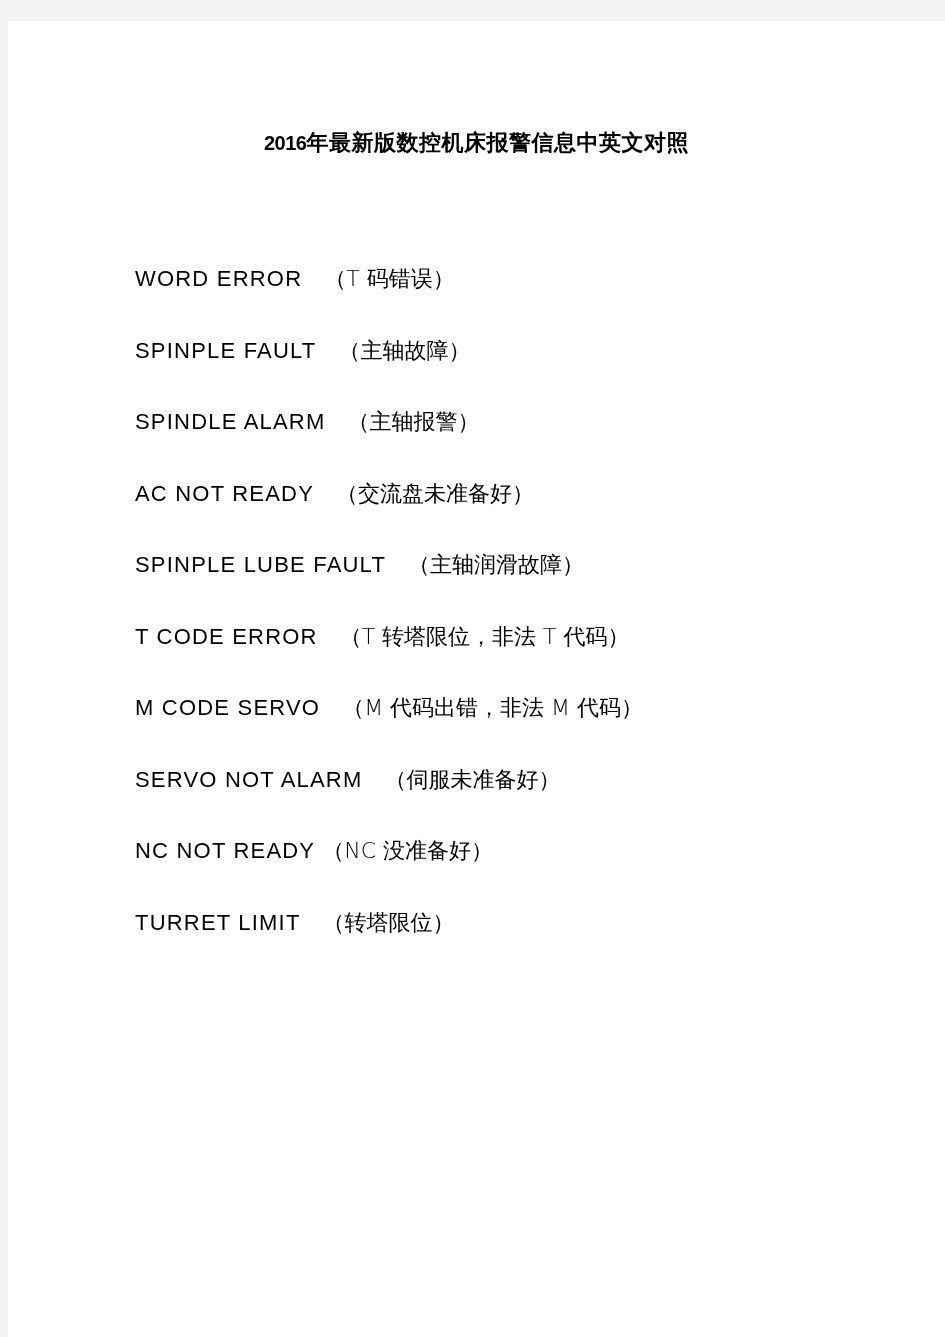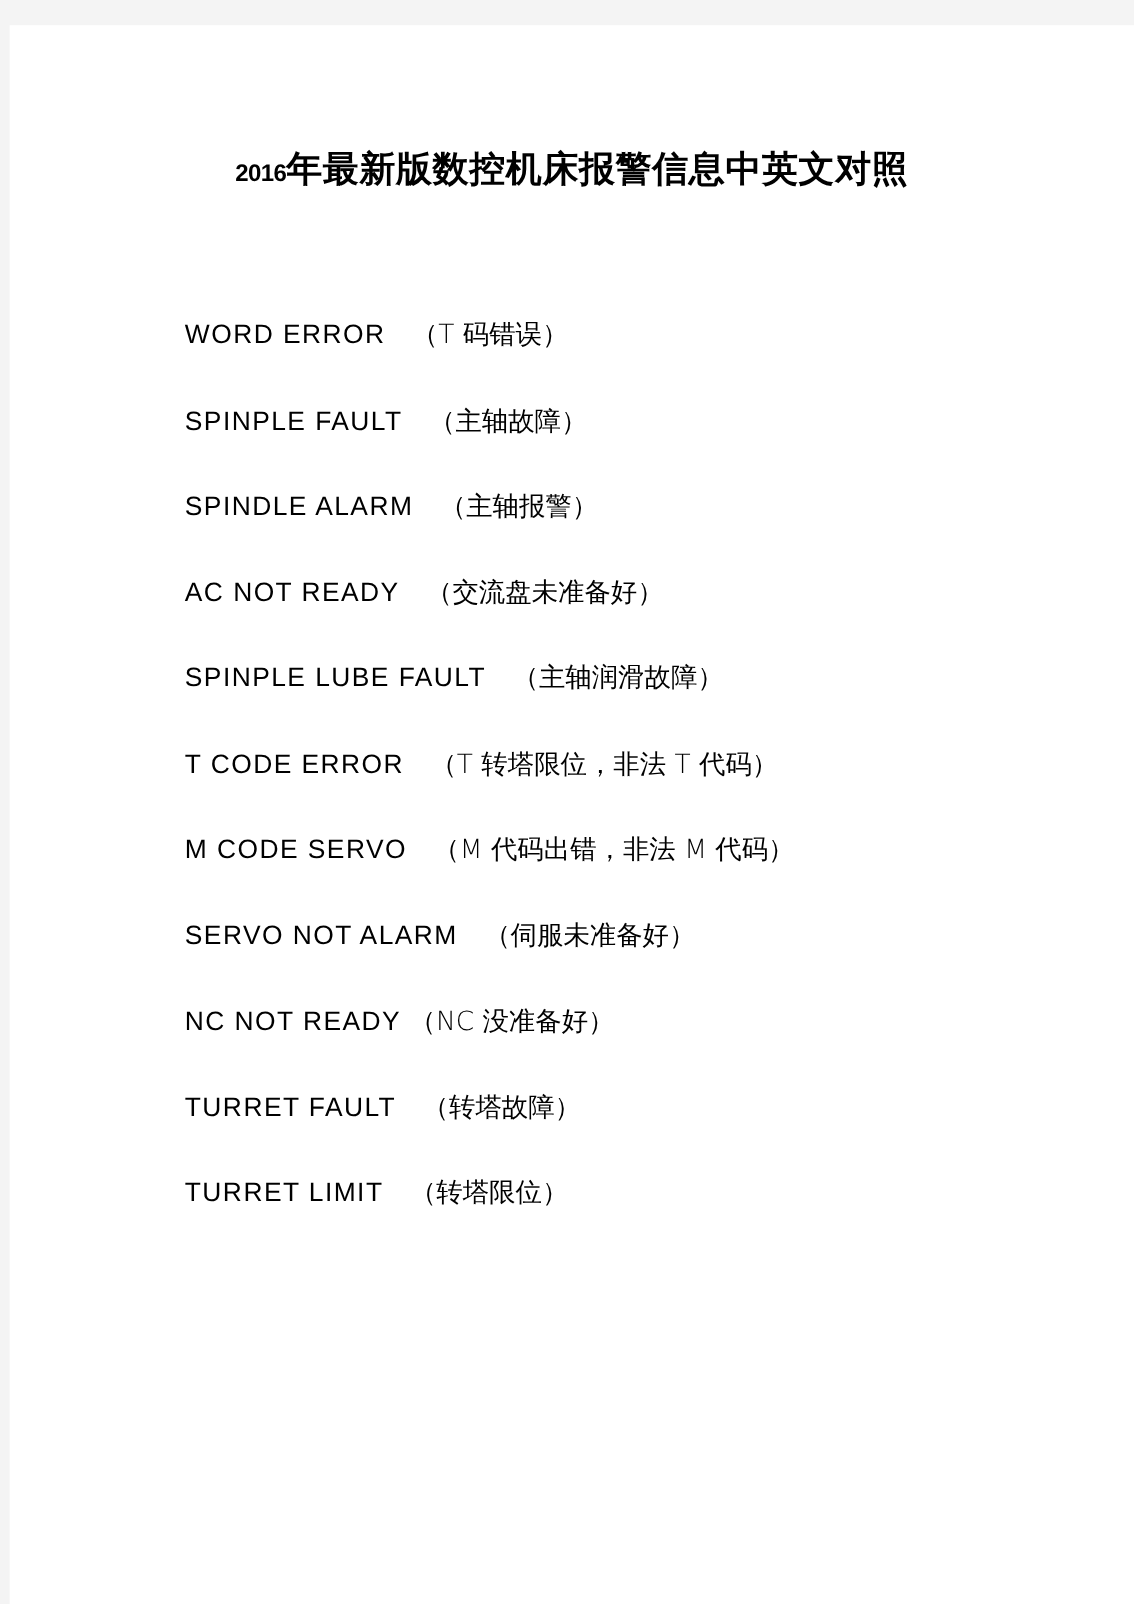--- a/index.html
+++ b/index.html
@@ -41,27 +41,27 @@
   .title-num {
     font-family: "Liberation Sans", "DejaVu Sans", sans-serif;
     font-weight: bold;
     font-size: 20px;
     letter-spacing: -0.5px;
   }
 
   .title-cjk {
     font-family: "Liberation Serif", "DejaVu Serif", serif;
     font-weight: bold;
-    font-size: 30px;
+    font-size: 22px;
     letter-spacing: 0.5px;
   }
 
   .entry-list {
     position: absolute;
-    left: 146px;
+    left: 127px;
     top: 238px;
     width: 760px;
   }
 
   .entry-line {
     height: 71.5px;
     line-height: 40px;
     white-space: nowrap;
     color: #000000;
     font-size: 22px;
@@ -96,18 +96,17 @@
     <div class="entry-list">
         <div class="entry-line"><span class="code">WORD ERROR</span><span class="gap-wide"></span><span class="gloss">（T 码错误）</span></div>
         <div class="entry-line"><span class="code">SPINPLE FAULT</span><span class="gap-wide"></span><span class="gloss">（主轴故障）</span></div>
         <div class="entry-line"><span class="code">SPINDLE ALARM</span><span class="gap-wide"></span><span class="gloss">（主轴报警）</span></div>
         <div class="entry-line"><span class="code">AC NOT READY</span><span class="gap-wide"></span><span class="gloss">（交流盘未准备好）</span></div>
         <div class="entry-line"><span class="code">SPINPLE LUBE FAULT</span><span class="gap-wide"></span><span class="gloss">（主轴润滑故障）</span></div>
         <div class="entry-line"><span class="code">T CODE ERROR</span><span class="gap-wide"></span><span class="gloss">（T 转塔限位，非法 T 代码）</span></div>
         <div class="entry-line"><span class="code">M CODE SERVO</span><span class="gap-wide"></span><span class="gloss">（M 代码出错，非法 M 代码）</span></div>
         <div class="entry-line"><span class="code">SERVO NOT ALARM</span><span class="gap-wide"></span><span class="gloss">（伺服未准备好）</span></div>
         <div class="entry-line"><span class="code">NC NOT READY</span><span class="gap-narrow"></span><span class="gloss">（NC 没准备好）</span></div>
-        <div class="entry-line"><span class="code">TURRET FAULT</span><span class="gap-wide"></span><span class="gloss">（转塔故障）</span></div>
         <div class="entry-line"><span class="code">TURRET LIMIT</span><span class="gap-wide"></span><span class="gloss">（转塔限位）</span></div>
       </div>
 
   </div>
 </div>
 
 </body></html>

